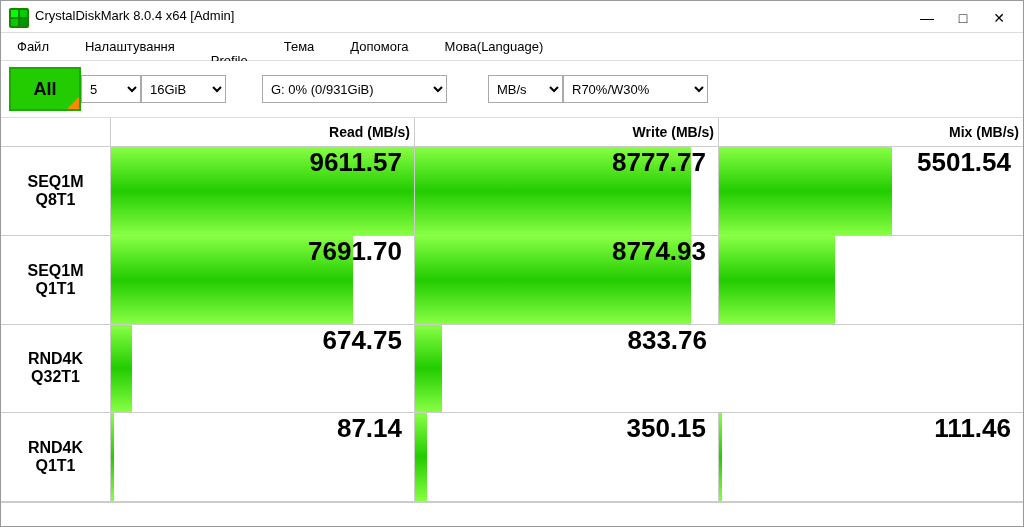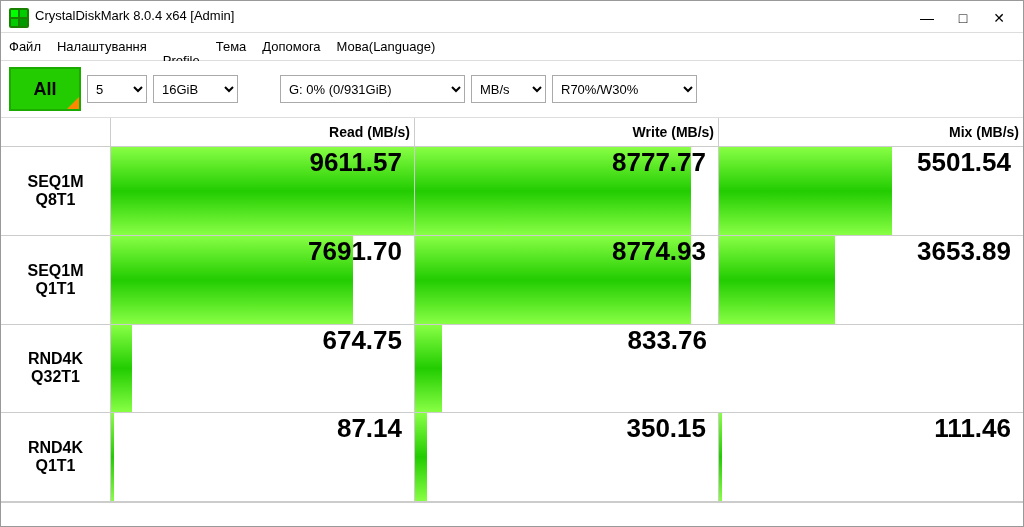--- a/index.html
+++ b/index.html
@@ -56,39 +56,39 @@
       cursor: pointer;
       display: flex;
       align-items: center;
       justify-content: center;
       color: #000;
     }
 
     .menubar {
       display: flex;
       align-items: center;
-      padding: 2px 0;
-      gap: 0;
+      padding: 2px 8px;
+      gap: 20px;
       border-bottom: 1px solid #ddd;
       height: 28px;
       background: #fff;
     }
     .menu-item {
       padding: 2px 8px;
       font-size: 13px;
       cursor: pointer;
       color: #000;
     }
     .menu-item.underline { text-decoration: underline; margin-top: 28px; }
 
     .toolbar {
       display: flex;
       align-items: center;
       padding: 6px 8px;
-      gap: 6px;
+      gap: 0;
       border-bottom: 1px solid #ddd;
       background: #fff;
     }
     .all-btn {
       background: #22cc00;
       color: #000;
       font-weight: bold;
       font-size: 18px;
       width: 72px;
       height: 44px;
@@ -114,21 +114,21 @@
       height: 28px;
       font-size: 13px;
       border: 1px solid #aaa;
       background: #fff;
       padding: 0 4px;
       cursor: pointer;
     }
     .select-narrow { width: 60px; }
     .select-medium { width: 85px; }
     .select-wide { width: 185px; margin-left: 36px; }
-    .select-unit { width: 75px; }
+    .select-unit { width: 75px; margin-left: 41px; }
     .select-profile { width: 145px; }
     .col-headers {
       display: grid;
       grid-template-columns: 110px 1fr 1fr 1fr;
       border-bottom: 1px solid #ccc;
     }
     .col-header {
       padding: 6px 4px;
       font-size: 14px;
       font-weight: bold;
@@ -271,21 +271,20 @@
         <div class="cell">
           <div class="cell-bar" style="width: 80%;"></div>
           <span class="cell-value">7691.70</span>
         </div>
         <div class="cell">
           <div class="cell-bar" style="width: 91%;"></div>
           <span class="cell-value">8774.93</span>
         </div>
         <div class="cell">
           <div class="cell-bar" style="width: 38%;"></div>
-          <span class="cell-value">3653.89</span>
         </div>
       </div>
       <div class="data-row">
         <div class="row-label">RND4K<br>Q32T1</div>
         <div class="cell">
           <div class="cell-bar" style="width: 7%;"></div>
           <span class="cell-value">674.75</span>
         </div>
         <div class="cell">
           <div class="cell-bar" style="width: 9%;"></div>

